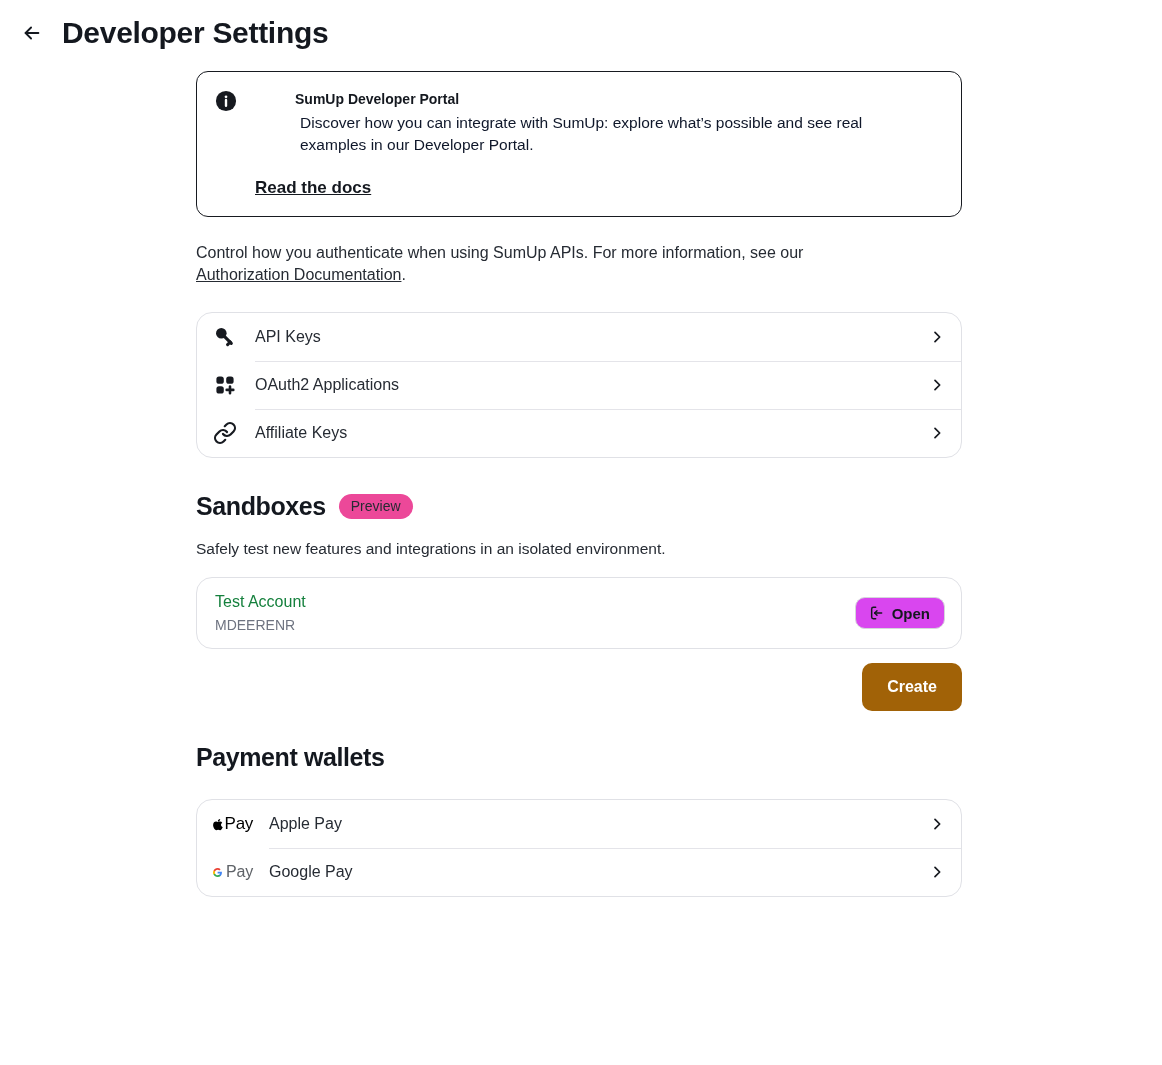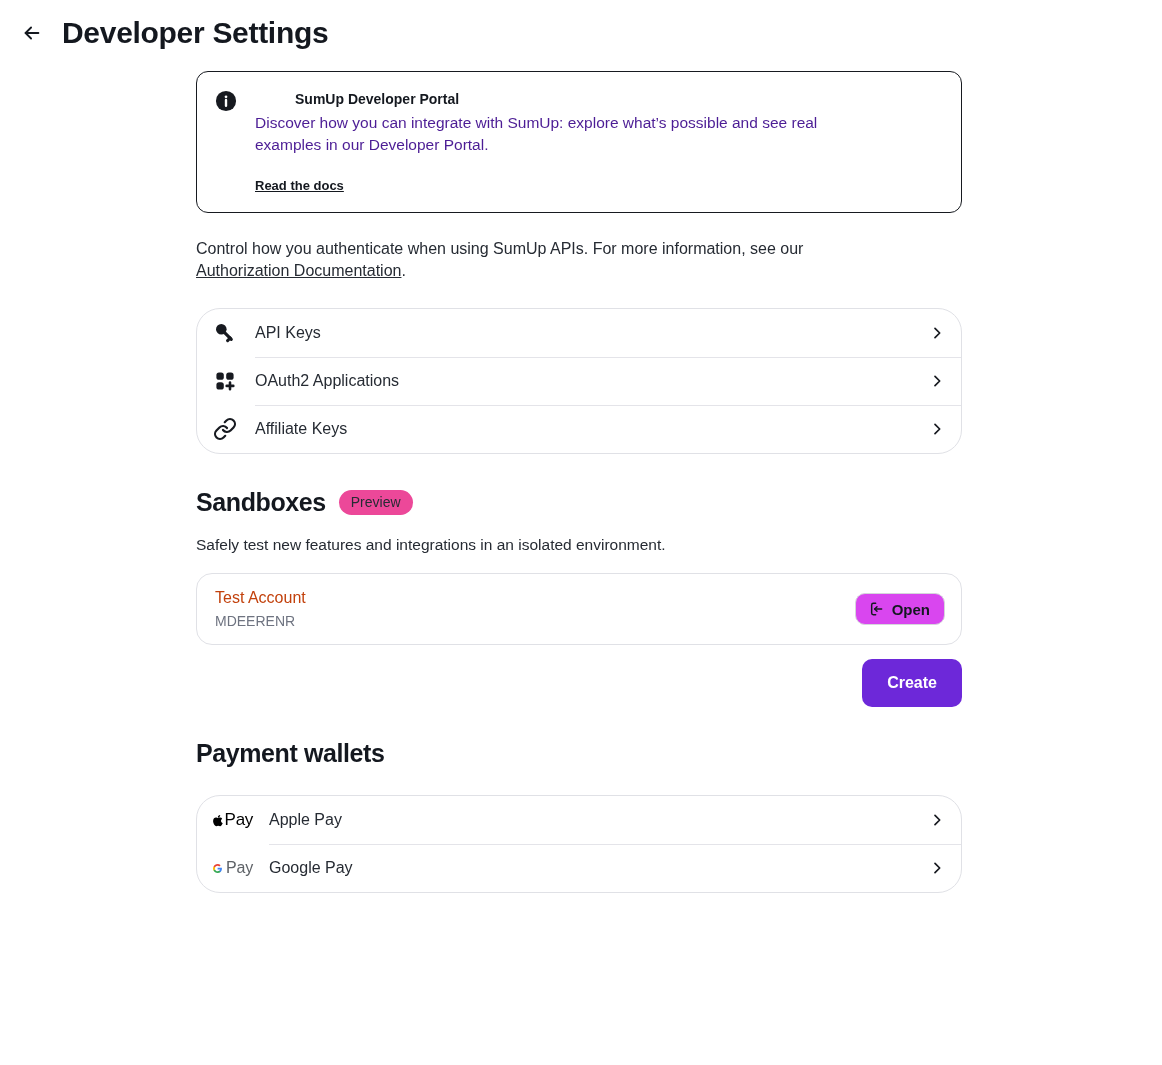--- a/index.html
+++ b/index.html
@@ -12,50 +12,50 @@
   .header { display:flex; align-items:center; gap:16px; padding:14px 0 0 18px; height:52px; }
   .back-btn { background:none; border:none; cursor:pointer; width:28px; height:28px; display:flex; align-items:center; justify-content:center; color:#14181f; }
   .page-title { font-size:30px; font-weight:700; color:#14181f; letter-spacing:-0.3px; }
 
   .content { width:766px; margin-left:196px; }
 
   
   .info-box { margin-top:19px; border:1.5px solid #171a20; border-radius:12px; padding:16px 16px 18px 18px; display:flex; gap:18px; }
   .info-icon { flex:0 0 22px; height:22px; margin-top:2px; }
   .info-title { font-size:14px; font-weight:700; color:#14181f; line-height:22px;margin-left:40px; }
-  .info-body { font-size:15.5px; line-height:22px; color:#4c1d95; max-width:610px; margin-top:2px; }
-  .info-link { display:inline-block; margin-top:22px; font-size:13px; font-weight:700; color:#14181f; text-decoration:underline; cursor:pointer;text-align:center; }
+  .info-body { font-size:15.5px; line-height:22px; color:#0f172a; max-width:610px; margin-top:2px;margin-left:45px; }
+  .info-link { display:inline-block; margin-top:22px; font-size:17px; font-weight:700; color:#14181f; text-decoration:underline; cursor:pointer;text-align:center; }
 
   h2.section-heading { margin-top:32px; font-size:25px; font-weight:700; color:#14181f; letter-spacing:-0.4px; }
   .section-desc { margin-top:25px; font-size:16px; line-height:22px; color:#262b33; }
   .section-desc a, .inline-link { color:#262b33; text-decoration:underline; cursor:pointer; }
   .auth-desc { max-width:650px; }
 
   
-  .card-list { margin-top:26px; border:1px solid #e0e1e6; border-radius:24px; list-style:none; background:#fff; }
+  .card-list { margin-top:26px; border:1px solid #e0e1e6; border-radius:16px; list-style:none; background:#fff; }
   .card-row { display:flex; align-items:center; height:48px; padding:0 16px; position:relative; cursor:pointer; }
   .card-row + .card-row::before { content:""; position:absolute; top:-0.5px; right:0; height:1px; background:#e4e4e9; }
   .auth-list .card-row + .card-row::before { left:58px; }
   .wallet-list .card-row + .card-row::before { left:72px; }
   .row-icon { width:24px; height:24px; flex:0 0 24px; margin-right:18px; color:#171a20; display:flex; align-items:center; justify-content:center; }
   .row-label { font-size:16px; color:#262b33; }
   .chevron { margin-left:auto; width:16px; height:16px; color:#171a20; }
 
   
   .heading-row { margin-top:34px; display:flex; align-items:center; gap:13px; }
   .heading-row h2 { margin-top:0; }
   .badge { background:#ec4899; color:#262b33; border-radius:999px; padding:3px 12px 4px; font-size:14px; font-weight:500; line-height:18px; }
   .sandbox-desc { margin-top:17px; font-size:15.5px; }
   .sandbox-card { margin-top:17px; border:1px solid #e0e1e6; border-radius:16px; height:72px; padding:0 16px 0 18px; display:flex; align-items:center; justify-content:space-between; }
-  .account-name { font-size:16px; color:#c2410c; line-height:20px; }
+  .account-name { font-size:16px; color:#15803d; line-height:20px; }
   .account-code { font-size:14px; color:#6e7380; line-height:18px; margin-top:4px; }
   .open-btn { display:flex; align-items:center; gap:8px; background:#d946ef; border:1px solid #d5d6db; border-radius:10px; padding:6px 14px 6px 12px; height:32px; cursor:pointer; color:#14181f; }
   .open-btn span { font-size:15px; font-weight:700; }
   .create-row { display:flex; justify-content:flex-end; margin-top:14px; }
-  .create-btn { background:#6d28d9; color:#ffffff; font-family:inherit; font-size:16px; font-weight:700; border:none; border-radius:10px; height:48px; padding:0 25px; cursor:pointer; }
+  .create-btn { background:#a16207; color:#ffffff; font-family:inherit; font-size:16px; font-weight:700; border:none; border-radius:10px; height:48px; padding:0 25px; cursor:pointer; }
 
   
   .wallets-heading { margin-top:31px; }
   .wallets-desc { margin-top:26px; }
   .wallet-list { margin-top:27px; }
   .wallet-logo { width:40px; flex:0 0 40px; margin-right:16px; display:flex; align-items:center; gap:2px; }
   .apple-pay-text { font-size:17px; font-weight:500; color:#000; letter-spacing:-0.3px; }
   .gpay-text { font-size:16px; color:#5f6368; letter-spacing:-0.2px; margin-left:2px; }
 </style>
 </head>

